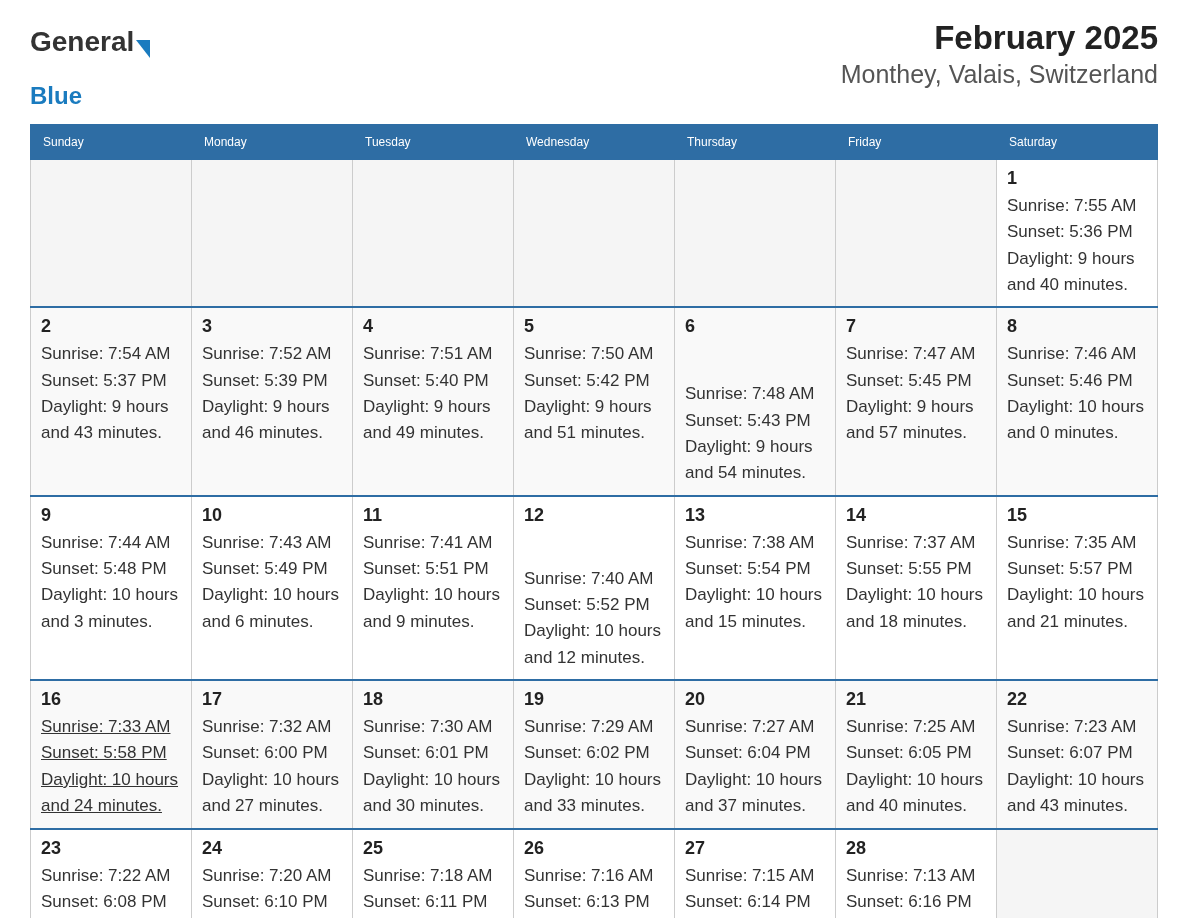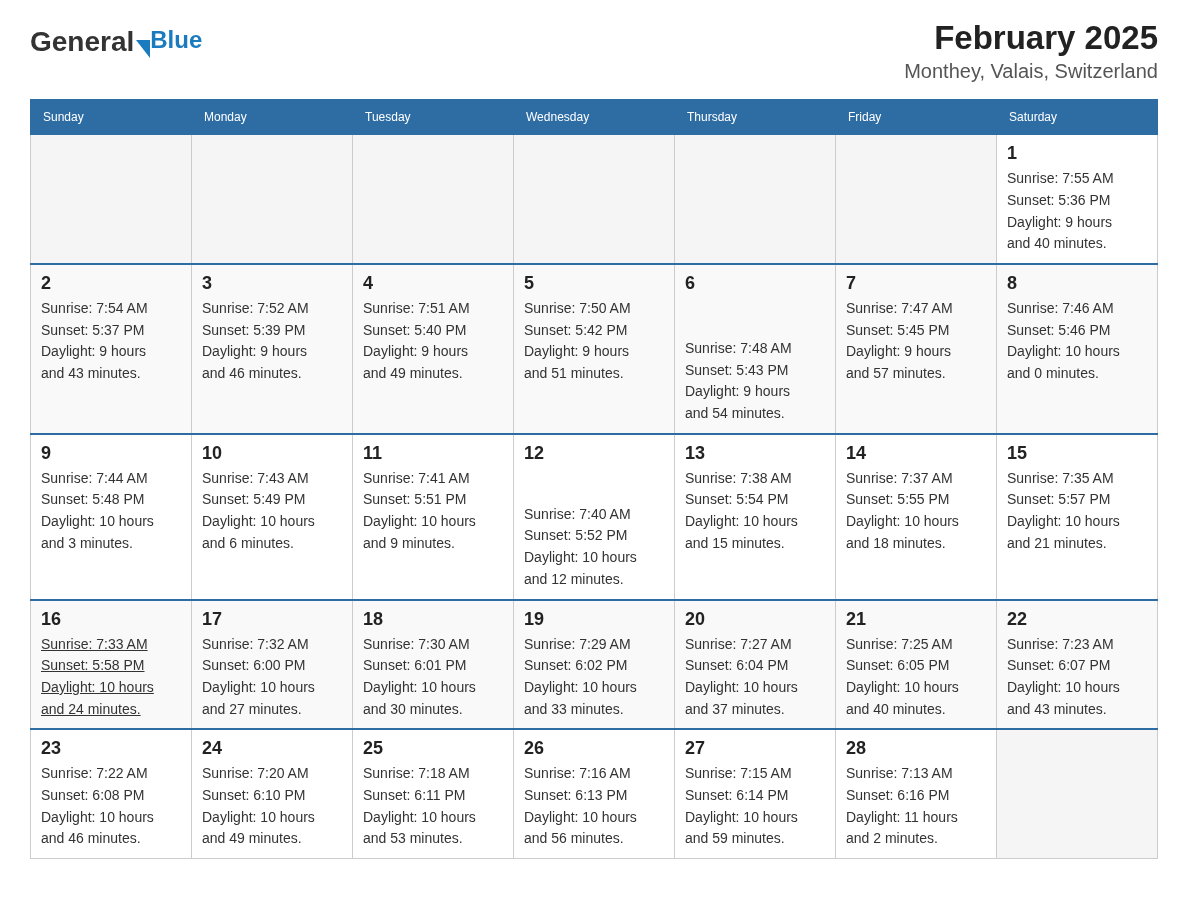--- a/index.html
+++ b/index.html
@@ -39,38 +39,39 @@
     }
     .logo-text-blue {
       font-size: 24px;
       font-weight: bold;
       color: #1a7bbf;
       display: block;
       line-height: 1;
     }
     .logo-right {
       display: flex;
-      flex-direction: row;
+      flex-direction: column;
       align-items: flex-start;
+      gap: 28px;
     }
     .logo-top-row {
       display: flex;
       align-items: flex-end;
     }
     .title-section {
       text-align: right;
     }
     .month-title {
       font-size: 33px;
       font-weight: bold;
       color: #222;
       line-height: 1.1;
     }
     .location {
-      font-size: 20px;
+      font-size: 25px;
       color: #555;
       margin-top: 4px;
     }
     .calendar-table {
       width: 100%;
       border-collapse: collapse;
       border: 1px solid #aaa;
     }
     .calendar-table th {
       background-color: #2e6da4;
@@ -95,21 +96,21 @@
       background: #f9f9f9;
     }
     .day-number {
       font-size: 18px;
       font-weight: bold;
       color: #222;
       display: block;
       margin-bottom: 4px;
     }
     .day-info {
-      font-size: 14px;
+      font-size: 17px;
       color: #333;
       line-height: 1.55;
     }
     .empty-cell {
       background: #f5f5f5 !important;
     }
     .row-border td {
       border-top: 2px solid #2e6da4;
     }
   </style>

